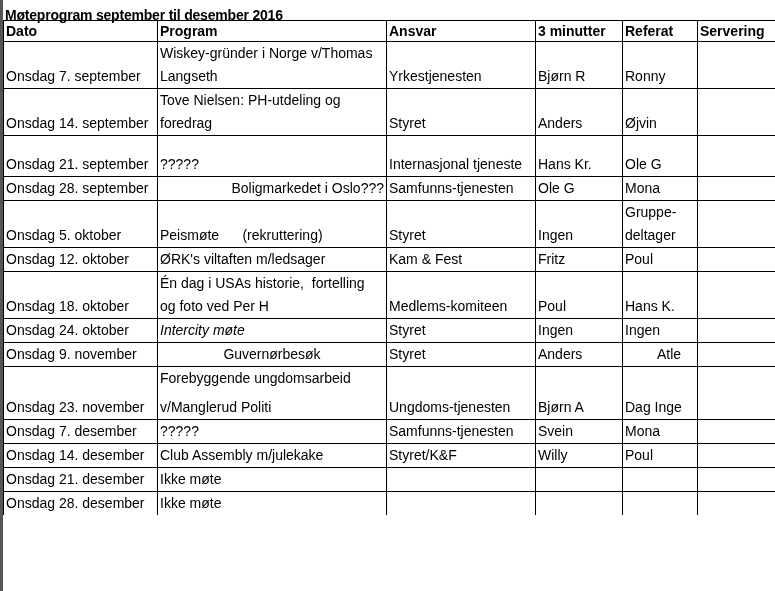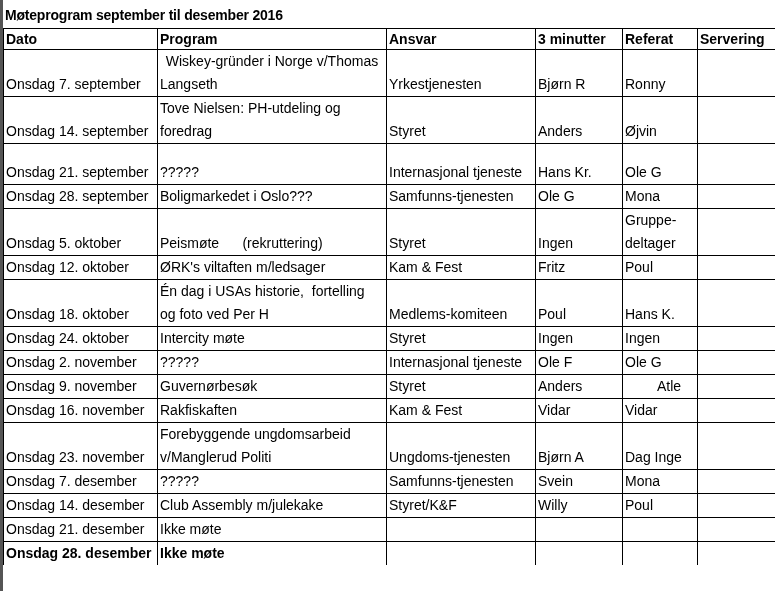--- a/index.html
+++ b/index.html
@@ -29,21 +29,21 @@
       top: 3px;
       font-size: 14px;
       font-weight: bold;
       line-height: 24px;
       white-space: nowrap;
       letter-spacing: -0.2px;
     }
     table {
       position: absolute;
       left: 3px;
-      top: 28px;
+      top: 20px;
       border-collapse: collapse;
       table-layout: fixed;
       width: 772px;
     }
     col.c-dato { width: 154px; }
     col.c-prog { width: 229px; }
     col.c-ansvar { width: 149px; }
     col.c-min { width: 87px; }
     col.c-ref { width: 75px; }
     col.c-serv { width: 78px; }
@@ -58,21 +58,21 @@
       overflow: hidden;
     }
     th {
       font-weight: bold;
       height: 20px;
       line-height: 20px;
     }
     tr.h1 td { height: 23px; }
     tr.h2 td { height: 46px; }
     tr.h15 td { height: 40px; }
-    tr.last td { border-bottom: none; font-weight: bold; }
+    tr.last td { border-bottom: none; }
     .cell-line {
       display: block;
     }
   </style>
 </head>
 <body>
 
 <div class="left-strip"></div>
 
 <div class="title">Møteprogram september til desember 2016</div>
@@ -93,21 +93,21 @@
       <th>Ansvar</th>
       <th>3 minutter</th>
       <th>Referat</th>
       <th>Servering</th>
     </tr>
   </thead>
   <tbody id="tbody">
       <tr class="h2">
         <td>Onsdag 7. september</td>
         <td>
-          <span class="cell-line" style="white-space: pre; text-align: center;">Wiskey-gründer i Norge v/Thomas</span>
+          <span class="cell-line" style="white-space: pre;">Wiskey-gründer i Norge v/Thomas</span>
           <span class="cell-line" style="white-space: pre;">Langseth</span>
         </td>
         <td>Yrkestjenesten</td>
         <td>Bjørn R</td>
         <td>
           <span class="cell-line" style="white-space: pre;">Ronny</span>
         </td>
         <td></td>
       </tr>
       <tr class="h2">
@@ -131,21 +131,21 @@
         <td>Internasjonal tjeneste</td>
         <td>Hans Kr.</td>
         <td>
           <span class="cell-line" style="white-space: pre;">Ole G</span>
         </td>
         <td></td>
       </tr>
       <tr class="h1">
         <td>Onsdag 28. september</td>
         <td>
-          <span class="cell-line" style="white-space: pre;">Boligmarkedet i Oslo???</span>
+          <span class="cell-line" style="white-space: pre; text-align: right;">Boligmarkedet i Oslo???</span>
         </td>
         <td>Samfunns-tjenesten</td>
         <td>Ole G</td>
         <td>
           <span class="cell-line" style="white-space: pre;">Mona</span>
         </td>
         <td></td>
       </tr>
       <tr class="h2">
         <td>Onsdag 5. oktober</td>
@@ -181,70 +181,46 @@
         <td>Medlems-komiteen</td>
         <td>Poul</td>
         <td>
           <span class="cell-line" style="white-space: pre;">Hans K.</span>
         </td>
         <td></td>
       </tr>
       <tr class="h1">
         <td>Onsdag 24. oktober</td>
         <td>
-          <span class="cell-line" style="white-space: pre;">Intercity møte</span>
+          <span class="cell-line" style="white-space: pre; font-style: italic;">Intercity møte</span>
         </td>
         <td>Styret</td>
         <td>Ingen</td>
         <td>
           <span class="cell-line" style="white-space: pre;">Ingen</span>
         </td>
         <td></td>
       </tr>
       <tr class="h1">
-        <td>Onsdag 2. november</td>
-        <td>
-          <span class="cell-line" style="white-space: pre;">?????</span>
-        </td>
-        <td>Internasjonal tjeneste</td>
-        <td>Ole F</td>
-        <td>
-          <span class="cell-line" style="white-space: pre;">Ole G</span>
-        </td>
-        <td></td>
-      </tr>
-      <tr class="h1">
         <td>Onsdag 9. november</td>
         <td>
-          <span class="cell-line" style="white-space: pre;">Guvernørbesøk</span>
+          <span class="cell-line" style="white-space: pre; text-align: center;">Guvernørbesøk</span>
         </td>
         <td>Styret</td>
         <td>Anders</td>
         <td>
           <span class="cell-line" style="white-space: pre; margin-left: 32px;">Atle</span>
         </td>
         <td></td>
       </tr>
-      <tr class="h1">
-        <td>Onsdag 16. november</td>
-        <td>
-          <span class="cell-line" style="white-space: pre;">Rakfiskaften</span>
-        </td>
-        <td>Kam &amp; Fest</td>
-        <td>Vidar</td>
-        <td>
-          <span class="cell-line" style="white-space: pre;">Vidar</span>
-        </td>
-        <td></td>
-      </tr>
       <tr class="h2">
         <td>Onsdag 23. november</td>
         <td>
           <span class="cell-line" style="white-space: pre;">Forebyggende ungdomsarbeid</span>
-          <span class="cell-line" style="white-space: pre;">v/Manglerud Politi</span>
+          <span class="cell-line" style="white-space: pre; margin-top: 6px;">v/Manglerud Politi</span>
         </td>
         <td>Ungdoms-tjenesten</td>
         <td>Bjørn A</td>
         <td>
           <span class="cell-line" style="white-space: pre;">Dag Inge</span>
         </td>
         <td></td>
       </tr>
       <tr class="h1">
         <td>Onsdag 7. desember</td>

